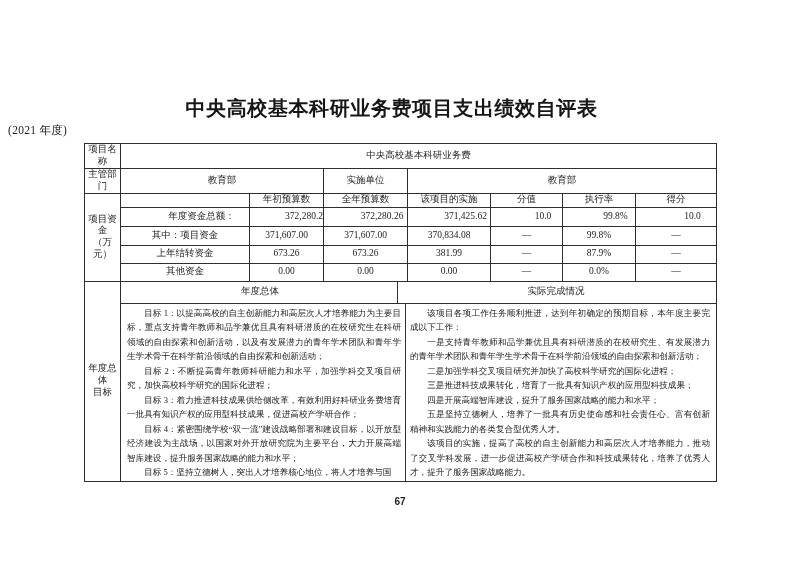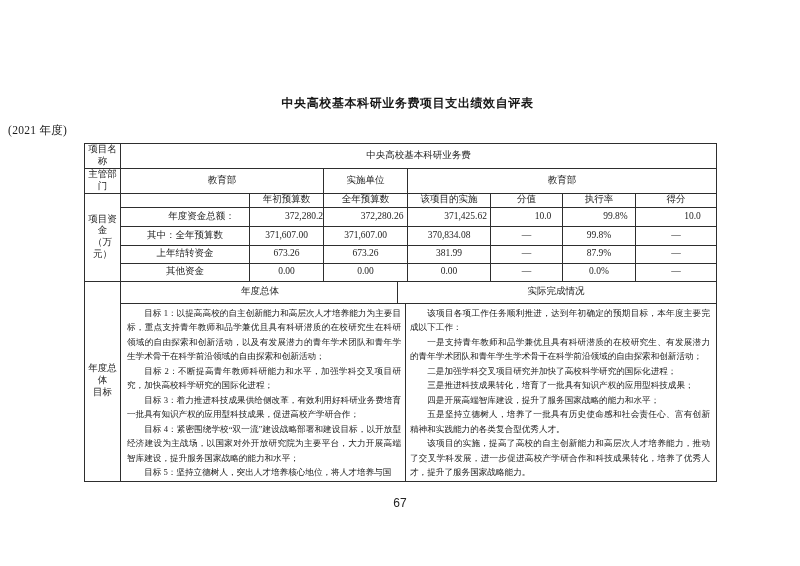--- a/index.html
+++ b/index.html
@@ -1,22 +1,22 @@
 <!DOCTYPE html>
 <html><head>
 <meta charset="utf-8">
 <style>
   html,body{margin:0;padding:0;}
   body{
     width:800px;height:566px;background:#ffffff;overflow:hidden;position:relative;
     font-family:"Liberation Serif","DejaVu Serif",serif;color:#1c1c1c;
   }
   .doc-title{
-    position:absolute;top:95px;left:16px;width:783px;text-align:center;
-    font-size:12px;font-weight:bold;letter-spacing:0.6px;color:#161616;
+    position:absolute;top:95px;left:0;width:783px;text-align:center;
+    font-size:20px;font-weight:bold;letter-spacing:0.6px;color:#161616;
   }
   .doc-subtitle{
     position:absolute;top:123px;left:0;width:800px;text-align:left;
     font-size:11.5px;color:#1c1c1c;letter-spacing:0.3px;margin-left:8px;
   }
   table.eval{
     position:absolute;left:84px;top:143px;width:632px;
     border-collapse:collapse;table-layout:fixed;
   }
   table.eval td{
@@ -43,21 +43,21 @@
   .split .right{flex:1;}
   .split.hdr .left,.split.hdr .right{
     display:flex;align-items:center;justify-content:center;font-size:9.5px;
   }
   .goals{padding:2px 4px 0 4px;text-align:justify;overflow:hidden;height:175px;}
   .goals p{
     margin:0;text-indent:2em;font-size:8.6px;line-height:14.5px;color:#222222;
   }
   .page-number{
     position:absolute;top:496px;left:0;width:800px;text-align:center;
-    font-size:12px;font-weight:normal;color:#222222;
+    font-size:10px;font-weight:bold;color:#222222;
     font-family:"Liberation Sans","DejaVu Sans",sans-serif;
   }
 </style>
 </head>
 <body>
 
 <div class="doc-title">中央高校基本科研业务费项目支出绩效自评表</div>
 <div class="doc-subtitle">(2021 年度)</div>
 
 <table class="eval">
@@ -103,21 +103,21 @@
     <td class="align-left">年度资金总额：</td>
     <td>372,280.26</td>
     <td>372,280.26</td>
     <td>371,425.62</td>
     <td>10.0</td>
     <td>99.8%</td>
     <td>10.0</td>
   </tr>
 
   <tr class="r5">
-    <td>其中：全年预算数</td>
+    <td>其中：项目资金</td>
     <td>371,607.00</td>
     <td>371,607.00</td>
     <td>370,834.08</td>
     <td>—</td>
     <td>99.8%</td>
     <td>—</td>
   </tr>
 
   <tr class="r6">
     <td class="align-right">上年结转资金</td>

